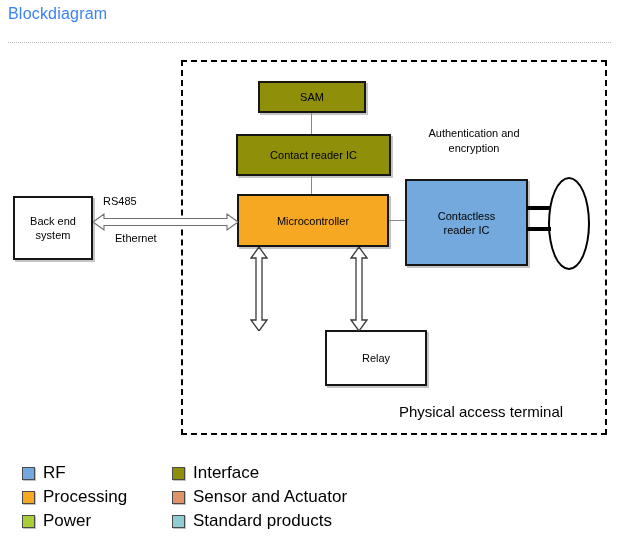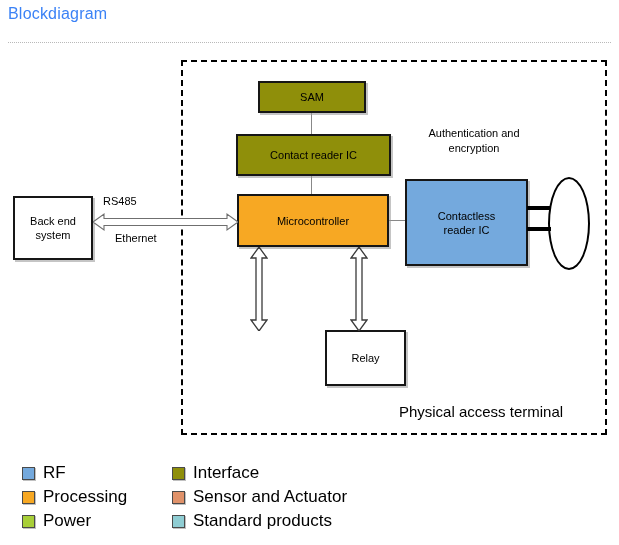--- a/index.html
+++ b/index.html
@@ -82,21 +82,21 @@
   .block.orange  { background: #f7a823; }
   .block.blue    { background: #74a9dd; }
   .block.white   { background: #ffffff; }
 
   #blk-sam              { left: 258px; top: 33px;  width: 108px; height: 32px; }
   #blk-contact-reader   { left: 236px; top: 86px;  width: 155px; height: 42px; }
   #blk-microcontroller  { left: 237px; top: 146px; width: 152px; height: 53px; }
   #blk-contactless      { left: 405px; top: 131px; width: 123px; height: 87px; }
   #blk-backend          { left: 13px;  top: 148px; width: 80px;  height: 64px; }
   #blk-display          { left: 217px; top: 282px; width: 84px;  height: 56px; }
-  #blk-relay            { left: 325px; top: 282px; width: 81px;  height: 56px; }
+  #blk-relay            { left: 325px; top: 282px; width: 102px;  height: 56px; }
 
   
   .vline {
     position: absolute;
     width: 1px;
     background: #888888;
   }
   .hline {
     position: absolute;
     height: 1px;

